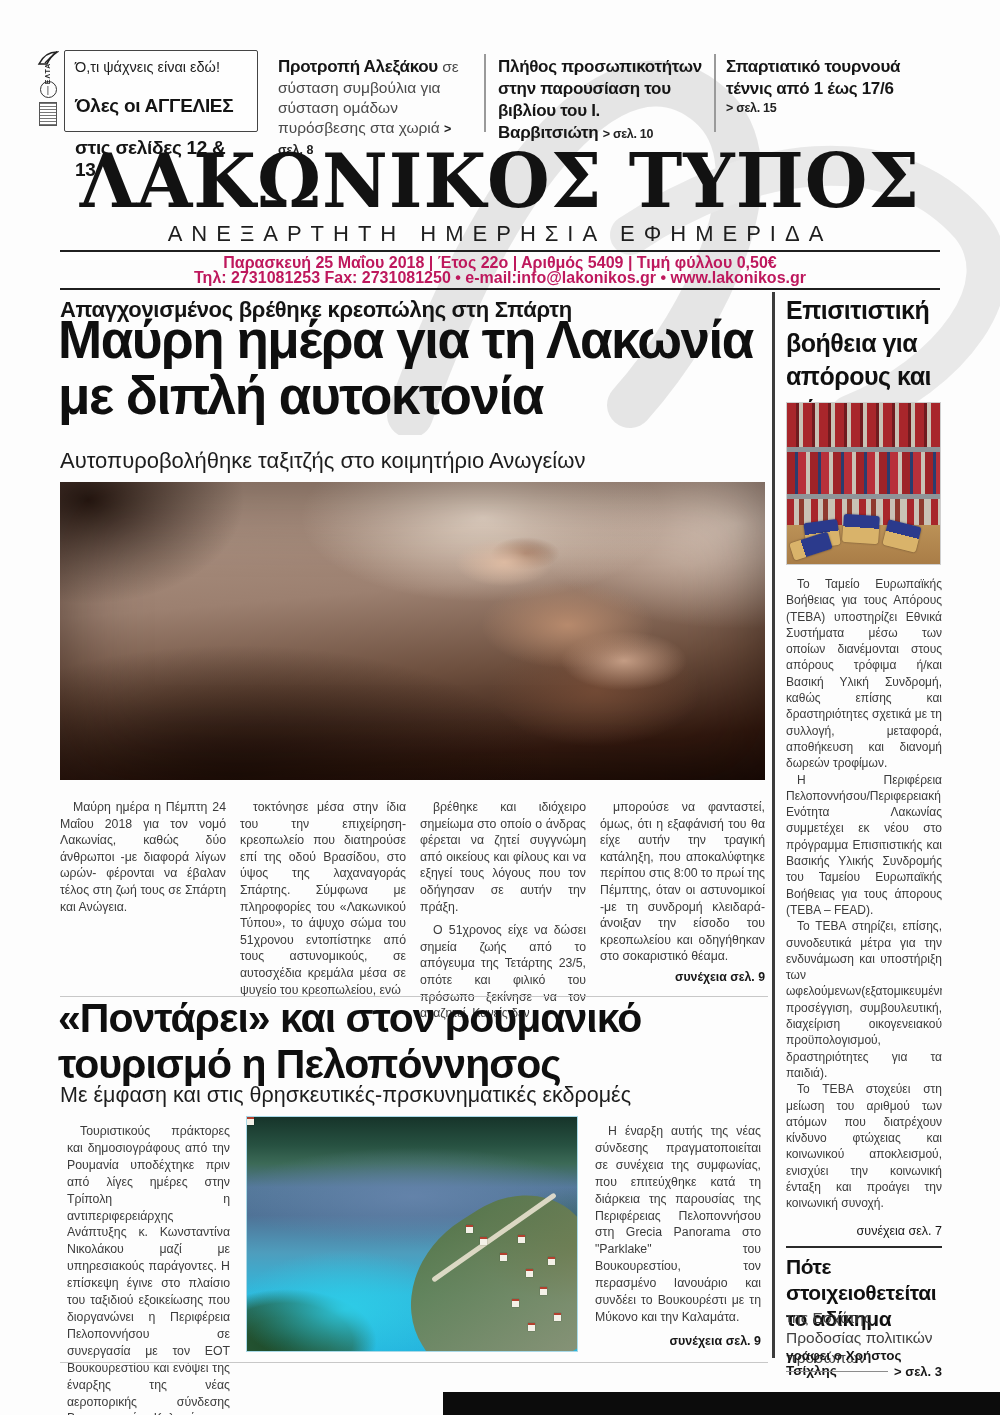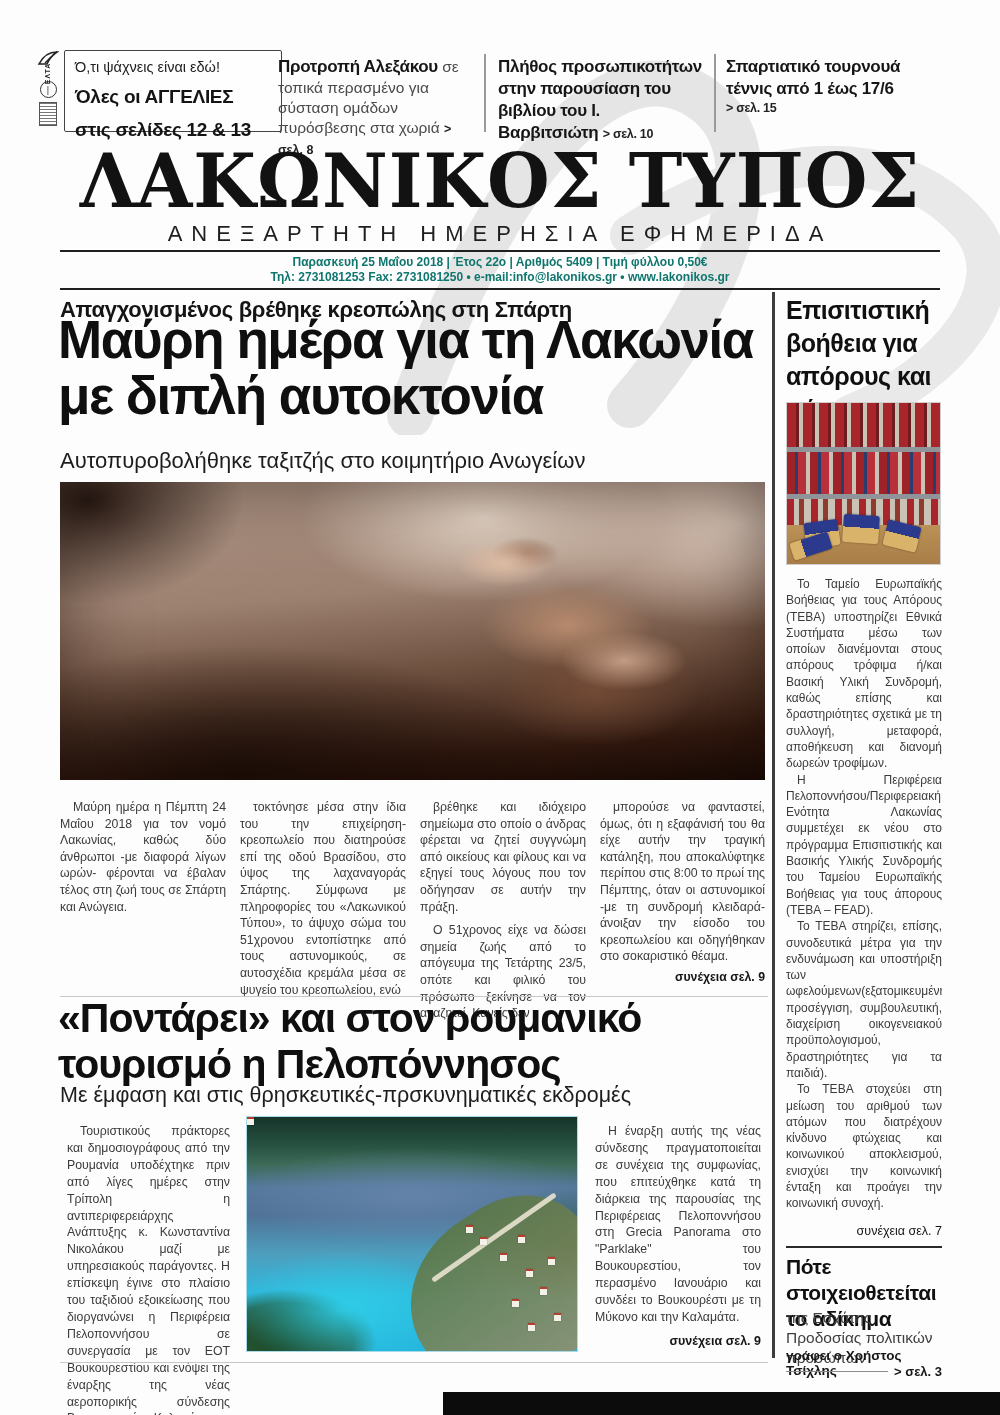--- a/index.html
+++ b/index.html
@@ -6,41 +6,41 @@
   .page{position:relative;width:1000px;height:1415px;margin:0 auto;background:#fdfdfd;
         font-family:"Liberation Sans",sans-serif;color:#1c1c1c;overflow:hidden;}
   .abs{position:absolute;}
   
   .wm{position:absolute;left:330px;top:15px;width:700px;height:420px;z-index:0;opacity:.5;}
   
   .postal{left:34px;top:50px;width:28px;height:92px;display:flex;flex-direction:column;align-items:center;gap:4px;z-index:2;}
   .elta-txt{font-size:7px;font-weight:bold;letter-spacing:1px;transform:rotate(-90deg);color:#222;}
   .circ{width:15px;height:15px;border:1.6px solid #333;border-radius:50%;display:flex;align-items:center;justify-content:center;font-size:9px;color:#333;}
   .stamp{width:16px;height:22px;border:1px solid #555;background:repeating-linear-gradient(0deg,#777 0 1px,#fff 1px 3px);}
-  .adbox{left:64px;top:50px;width:218px;height:82px;border:1.5px solid #444;border-radius:2px;
+  .adbox{left:64px;top:50px;width:194px;height:82px;border:1.5px solid #444;border-radius:2px;
          padding:8px 10px;box-sizing:border-box;z-index:2;background:rgba(255,255,255,.65);}
   .adbox .l1{font-size:14.5px;color:#222;}
-  .adbox .l2,.adbox .l3{font-size:19px;font-weight:bold;letter-spacing:-.3px;margin-top:11px;color:#141414;}
+  .adbox .l2,.adbox .l3{font-size:19px;font-weight:bold;letter-spacing:-.3px;margin-top:20px;color:#141414;}
   .teaser{z-index:2;line-height:1.3;}
   .t2{left:278px;top:56px;width:197px;font-size:15.5px;color:#4a4a4a;}
   .t2 b{font-size:17px;color:#161616;letter-spacing:-.3px;}
   .t3{left:498px;top:56px;width:206px;font-size:17px;font-weight:bold;color:#161616;letter-spacing:-.3px;}
   .t4{left:726px;top:56px;width:205px;font-size:17px;font-weight:bold;color:#161616;letter-spacing:-.3px;}
   .pgref{font-size:12.5px;font-weight:bold;color:#222;}
   .vline{width:1.5px;background:#9a9a9a;z-index:2;}
   .v1{left:484px;top:54px;height:78px;}
   .v2{left:714px;top:54px;height:78px;}
   
   .mast-title{left:40px;top:138px;width:920px;text-align:center;z-index:2;
     font-family:"DejaVu Serif","Liberation Serif",serif;font-weight:bold;font-size:72px;
     letter-spacing:1px;color:#121212;transform:scaleY(1.04);}
   .mast-sub{left:60px;top:221px;width:880px;text-align:center;font-size:22px;letter-spacing:9px;color:#1e1e1e;z-index:2;}
   .hr{left:60px;width:880px;height:1.6px;background:#1f1f1f;z-index:2;}
   .hr1{top:250px;} .hr2{top:288px;}
-  .dateline{left:60px;top:255px;width:880px;text-align:center;font-size:12px;font-weight:bold;color:#0f766e;line-height:15px;z-index:2;}
+  .dateline{left:60px;top:255px;width:880px;text-align:center;font-size:16px;font-weight:bold;color:#be185d;line-height:15px;z-index:2;}
   
   .kicker{left:60px;top:297px;width:705px;font-size:22px;font-weight:bold;letter-spacing:-.3px;color:#141414;z-index:2;}
   .headline1{left:58px;top:312px;width:710px;font-size:53px;line-height:56px;font-weight:bold;letter-spacing:-1.5px;color:#0f0f0f;z-index:2;}
   .subhead1{left:60px;top:448px;width:705px;font-size:22px;color:#1d1d1d;z-index:2;}
   .photo-main{left:60px;top:482px;width:705px;height:298px;z-index:2;overflow:hidden;
     background:
       radial-gradient(ellipse 70px 34px at 63% 27%, rgba(225,190,165,.95), rgba(225,190,165,0) 70%),
       radial-gradient(ellipse 46px 22px at 66% 24%, rgba(140,95,70,.8), rgba(140,95,70,0) 75%),
       radial-gradient(ellipse 120px 60px at 72% 48%, rgba(186,140,110,.95), rgba(186,140,110,0) 72%),
       radial-gradient(ellipse 90px 42px at 80% 60%, rgba(205,165,140,.9), rgba(205,165,140,0) 70%),
@@ -127,21 +127,21 @@
     <div class="stamp"></div>
   </div>
 
   <div class="abs adbox">
     <div class="l1">Ό,τι ψάχνεις είναι εδώ!</div>
     <div class="l2">Όλες οι ΑΓΓΕΛΙΕΣ</div>
     <div class="l3">στις σελίδες 12 &amp; 13</div>
   </div>
 
   <div class="abs teaser t2">
-    <b>Προτροπή Αλεξάκου</b><span> σε τοπικά περασμένο για σύσταση ομάδων πυρόσβεσης στα χωριά </span><span class="pgref">&gt; σελ. 8</span>
+    <b>Προτροπή Αλεξάκου</b><span> σε σύσταση συμβούλια για σύσταση ομάδων πυρόσβεσης στα χωριά </span><span class="pgref">&gt; σελ. 8</span>
   </div>
 
   <div class="abs vline v1"></div>
 
   <div class="abs teaser t3">
     <span>Πλήθος προσωπικοτήτων στην παρουσίαση του βιβλίου του Ι. Βαρβιτσιώτη </span><span class="pgref">&gt; σελ. 10</span>
   </div>
 
   <div class="abs vline v2"></div>
 

